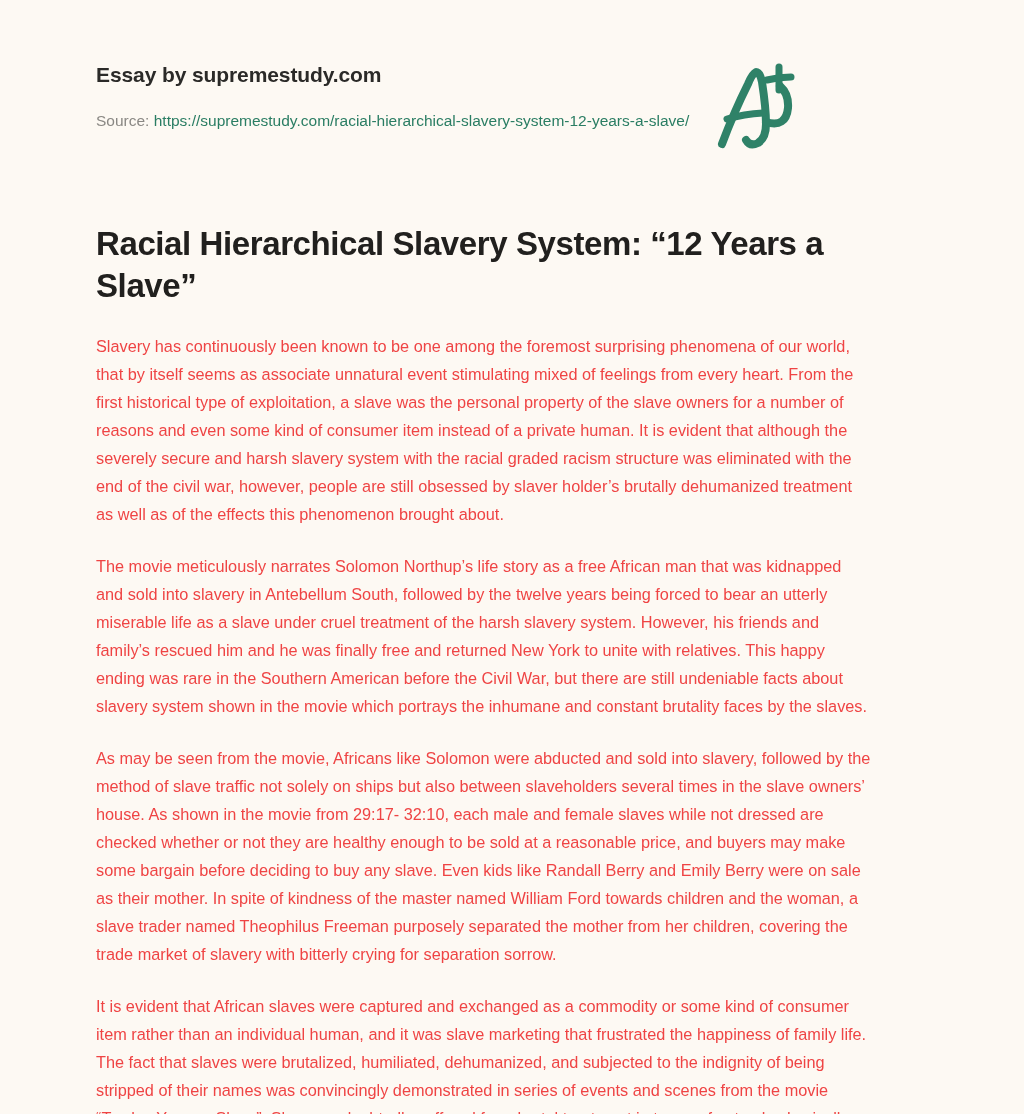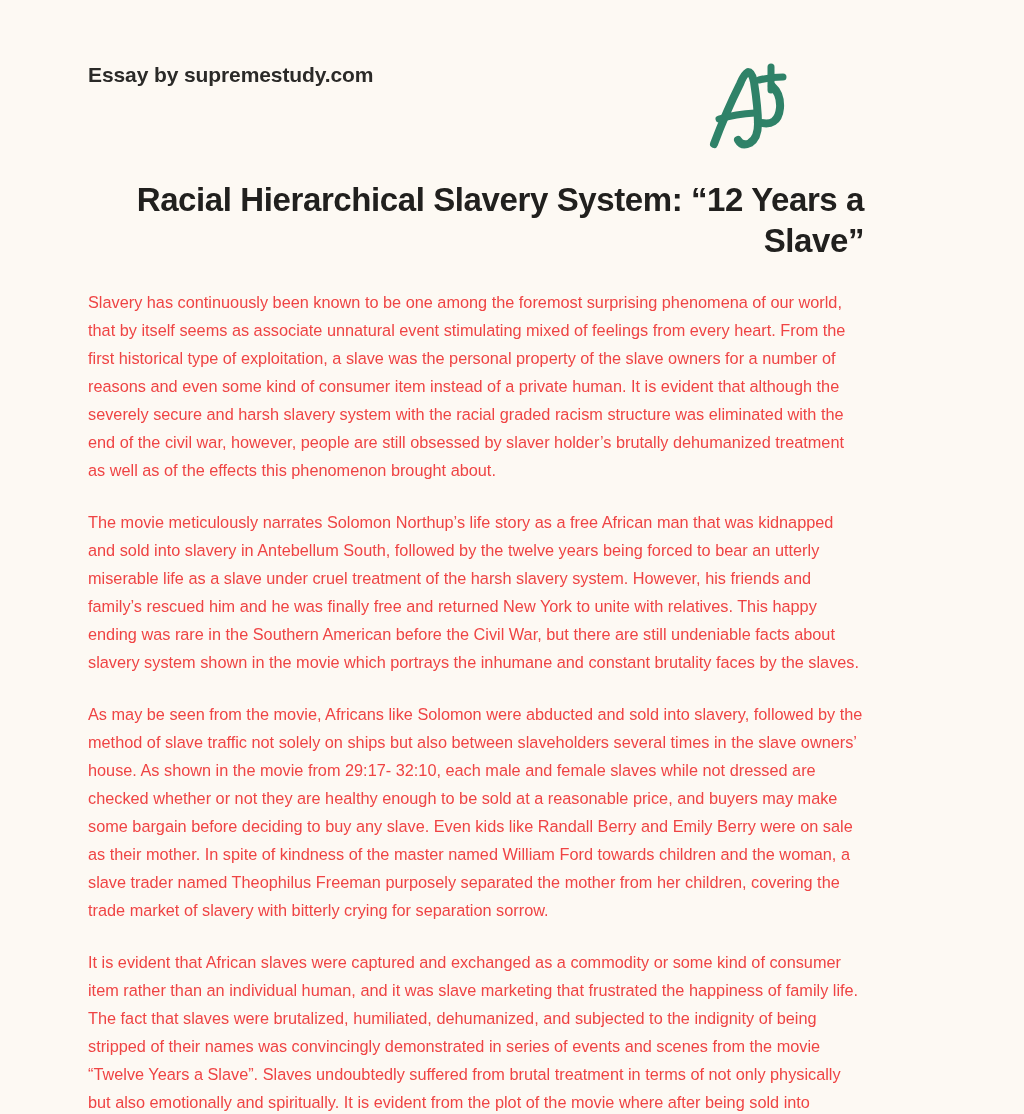--- a/index.html
+++ b/index.html
@@ -13,20 +13,21 @@
     font-family: "Liberation Sans", sans-serif;
     color: #3c3a38;
     overflow: hidden;
   }
   .page {
     position: relative;
     width: 952px;
     height: 1114px;
     box-sizing: border-box;
     padding: 0 88px;
+    margin-left: 8px;
   }
   .header {
     position: relative;
     padding-top: 62px;
   }
   .byline {
     font-size: 21px;
     font-weight: bold;
     color: #2b2a28;
     letter-spacing: -0.1px;
@@ -60,21 +61,20 @@
     height: 110px;
   }
   .title {
     margin: 0;
     padding-top: 92px;
     font-size: 33px;
     line-height: 1.25;
     font-weight: bold;
     color: #21201e;
     letter-spacing: -0.4px;
-    text-align: right;
   }
   .article {
     padding-top: 26px;
   }
   .article p {
     margin: 0 0 24px 0;
     font-size: 16.3px;
     line-height: 1.72;
     color: #ef4444;
     text-align: left;
@@ -84,20 +84,24 @@
     margin-bottom: 0;
   }
 </style>
 </head>
 <body>
 
 <div class="page">
 
   <div class="header">
     <div class="byline">Essay by supremestudy.com</div>
+    <div class="source-line">
+      <span class="source-label">Source:</span>
+      <span class="source-url">https://supremestudy.com/racial-hierarchical-slavery-system-12-years-a-slave/</span>
+    </div>
     <div class="logo">
       <svg viewBox="0 0 120 110" xmlns="http://www.w3.org/2000/svg">
         <g fill="none" stroke="#2f8268" stroke-linecap="round" stroke-linejoin="round">
           <path d="M28 92 Q40 60 54 32 Q58 22 62 20 Q66 20 68 30 Q72 56 72 72 Q72 86 64 91 Q56 95 52 88" stroke-width="8"></path>
           <path d="M33 67 Q50 62 69 61" stroke-width="7"></path>
           <path d="M72 70 Q92 76 94 56 Q95 42 86 34" stroke-width="8"></path>
           <path d="M73 28 Q85 25 97 25" stroke-width="7"></path>
           <path d="M85 15 Q85 26 85 38" stroke-width="7"></path>
         </g>
       </svg>

